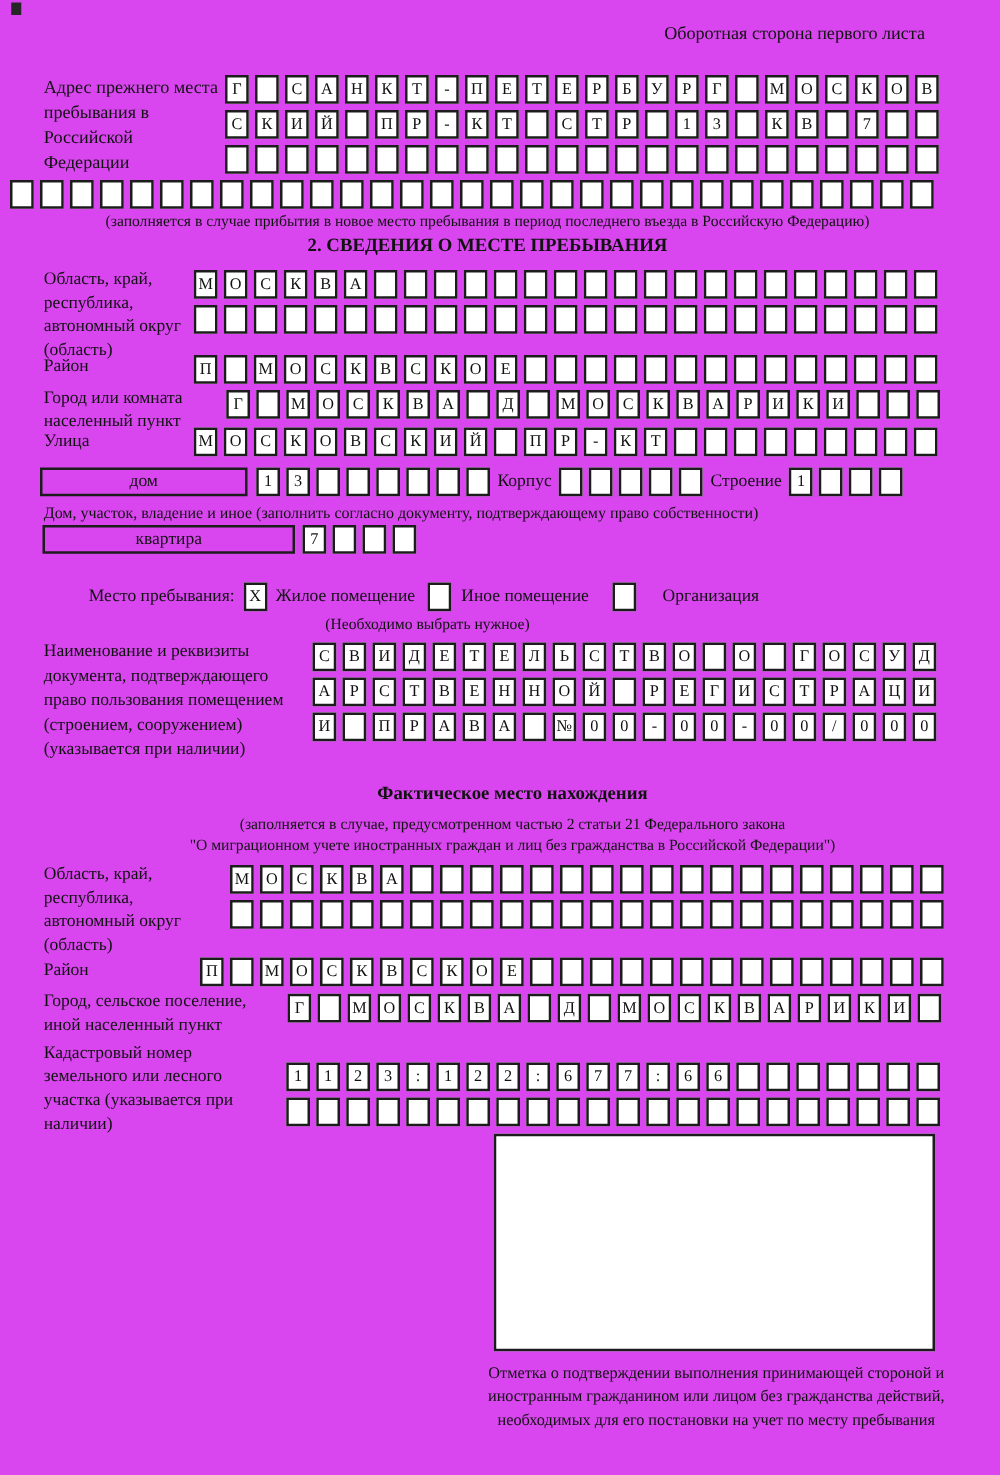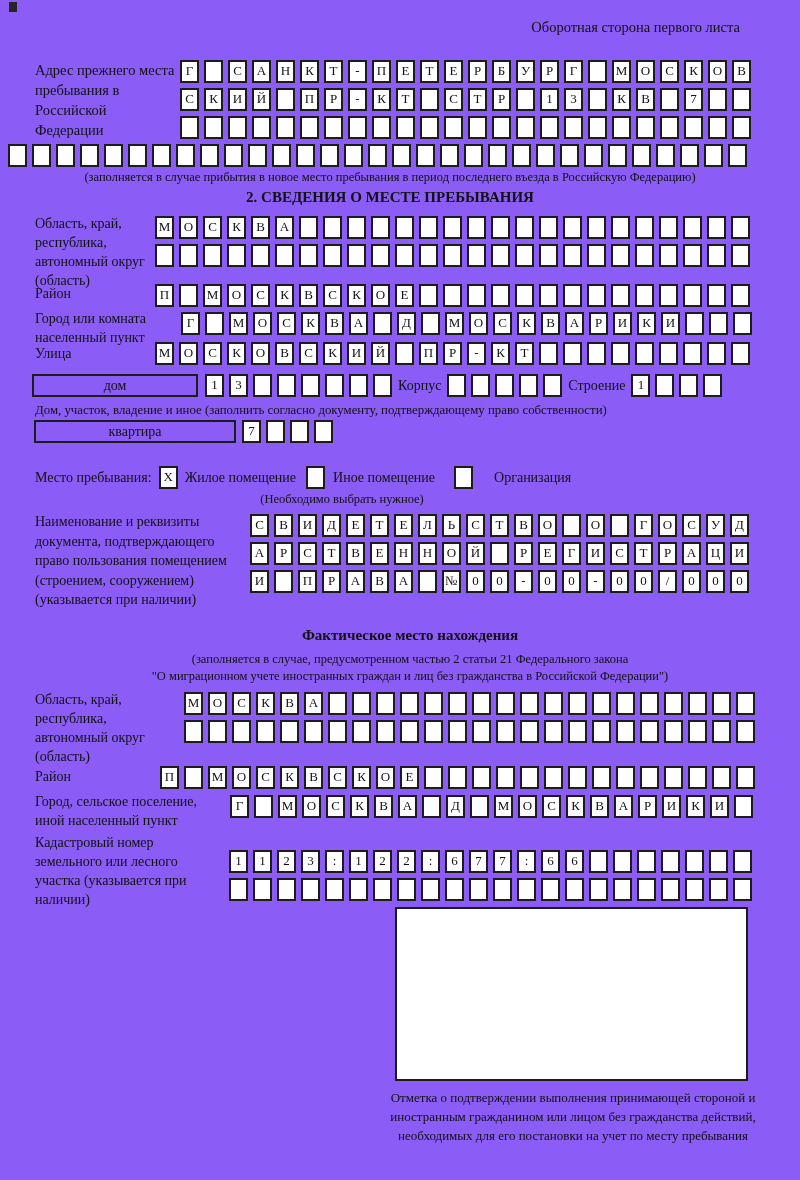--- a/index.html
+++ b/index.html
@@ -1,29 +1,29 @@
 <!DOCTYPE html>
 <html><head>
 <meta charset="utf-8">
 <style>
   html,body{margin:0;padding:0;background:#fff;}
-  #page{position:relative;width:800px;height:1180px;background:#8b5cf6;overflow:hidden;
+  #page{position:relative;width:800px;height:1180px;background:#d946ef;overflow:hidden;
         font-family:"Liberation Serif","DejaVu Serif",serif;color:#111;}
   .abs{position:absolute;}
   .cellrow{display:flex;gap:5px;}
   .cell{box-sizing:border-box;flex:0 0 auto;width:19px;height:23px;border:2px solid #1c1c1c;
         text-align:center;font-size:13px;line-height:18px;overflow:hidden;background:#fff;}
   .stack{display:flex;flex-direction:column;gap:5px;}
   .lbl{font-size:14px;line-height:19px;}
   .note{font-size:12.5px;line-height:16px;text-align:center;}
   .cap{font-size:12.8px;line-height:16px;}
   .title{font-size:15px;font-weight:bold;text-align:center;}
   .fieldbox{box-sizing:border-box;height:23px;border:2px solid #1c1c1c;text-align:center;
         font-size:14px;line-height:19px;flex:0 0 auto;}
-  .inl{font-size:14px;line-height:23px;flex:0 0 auto;}
+  .inl{font-size:14px;line-height:23px;flex:0 0 auto;margin-left:36px;}
   .hrow{display:flex;align-items:center;}
   .bigbox{box-sizing:border-box;border:2px solid #1c1c1c;background:#fff;}
   .artifact{background:#262626;}
 </style>
 </head>
 <body>
 
 <div id="page">
 
   <div class="abs artifact" style="left:9px;top:2px;width:8px;height:10px;"></div>

